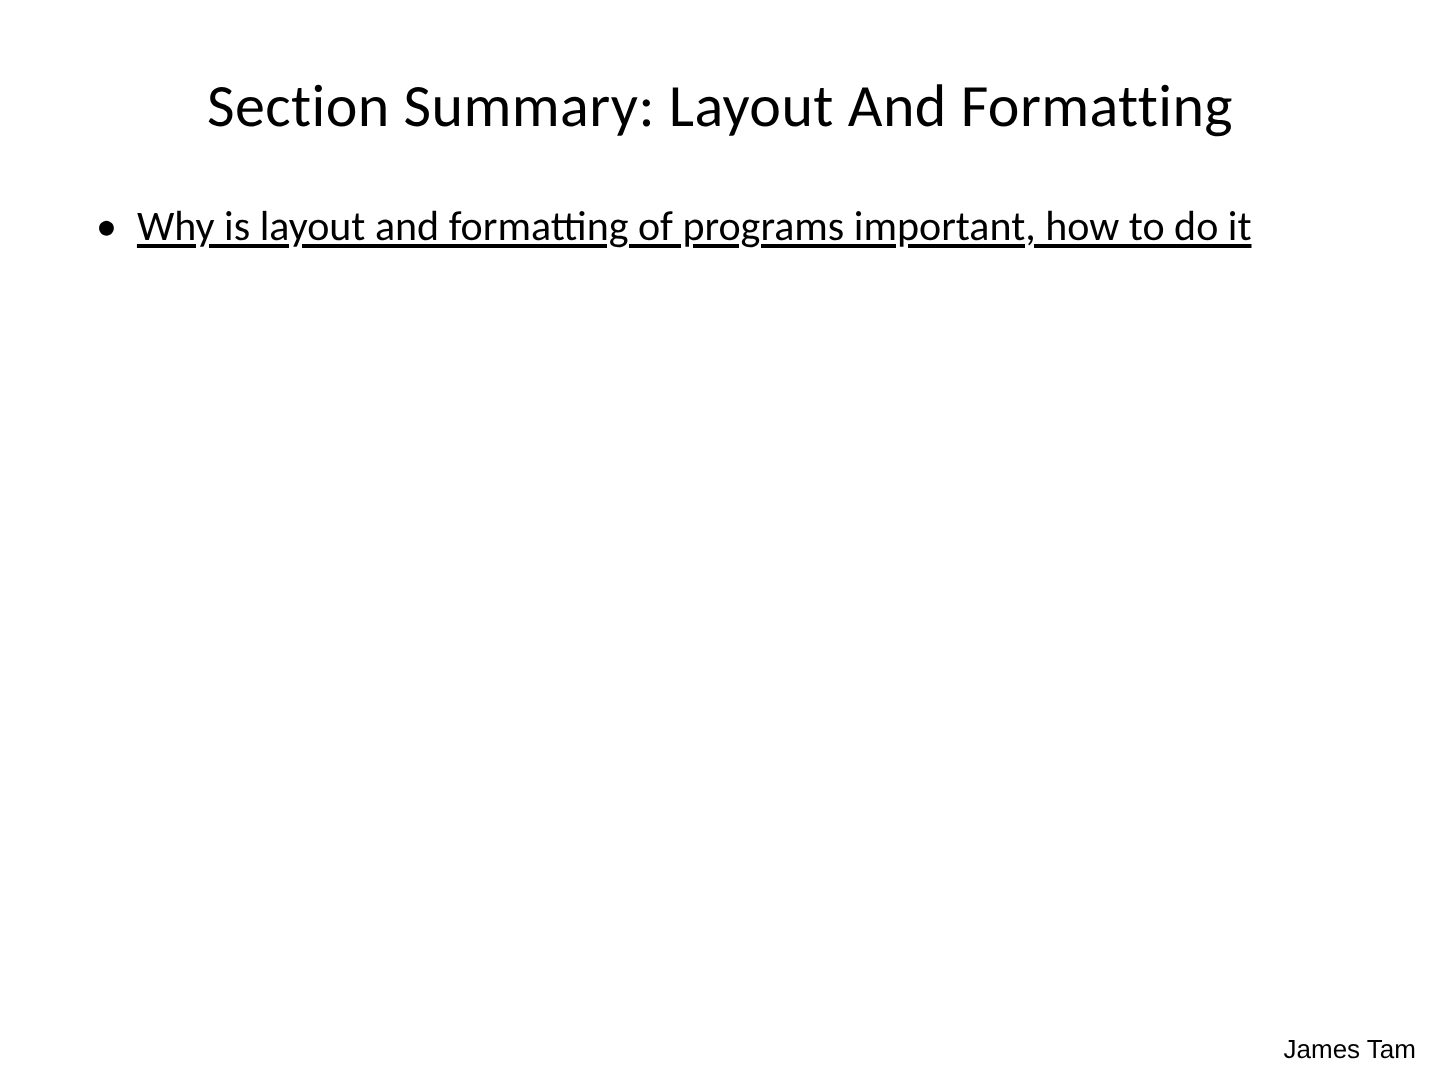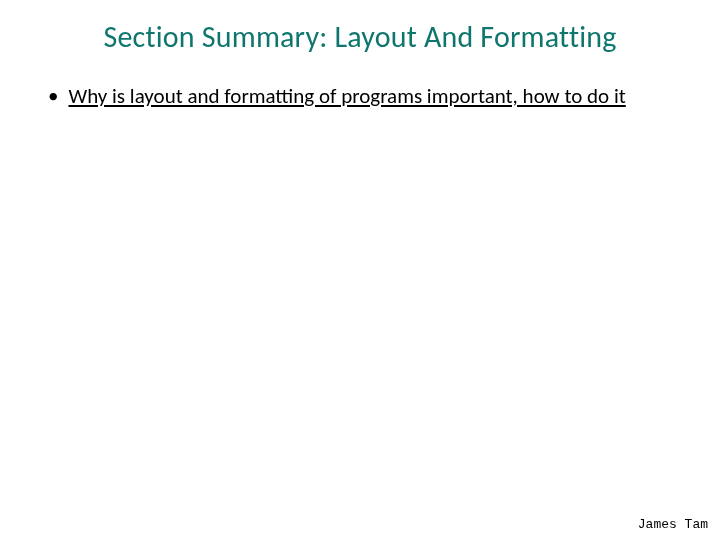--- a/index.html
+++ b/index.html
@@ -17,24 +17,25 @@
     }
     .slide {
       width: 100%;
       height: 100%;
       padding: 18px 40px 20px 40px;
       position: relative;
     }
     .title {
       font-size: 30px;
       font-weight: 400;
-      color: #0f766e;
+      color: #000000;
       text-align: center;
       margin-bottom: 28px;
       letter-spacing: 0.2px;
+      margin-top: 17px;
     }
     .content {
       padding-left: 8px;
     }
     .bullet-item {
       display: flex;
       align-items: flex-start;
       font-size: 21px;
       color: #000000;
       line-height: 1.25;
@@ -47,21 +48,21 @@
     .bullet-text {
       flex: 1;
       text-decoration: underline;
     }
     .footer {
       position: absolute;
       bottom: 8px;
       right: 12px;
       font-size: 13px;
       color: #000000;
-      font-family: Liberation Mono, monospace;
+      font-family: Liberation Sans, sans-serif;
     }
   </style>
 </head>
 <body>
 
 <div class="slide">
   <h1 class="title">Section Summary: Layout And Formatting</h1>
   <div class="content">
     <div class="bullet-item">
       <span class="bullet-marker">•</span>

